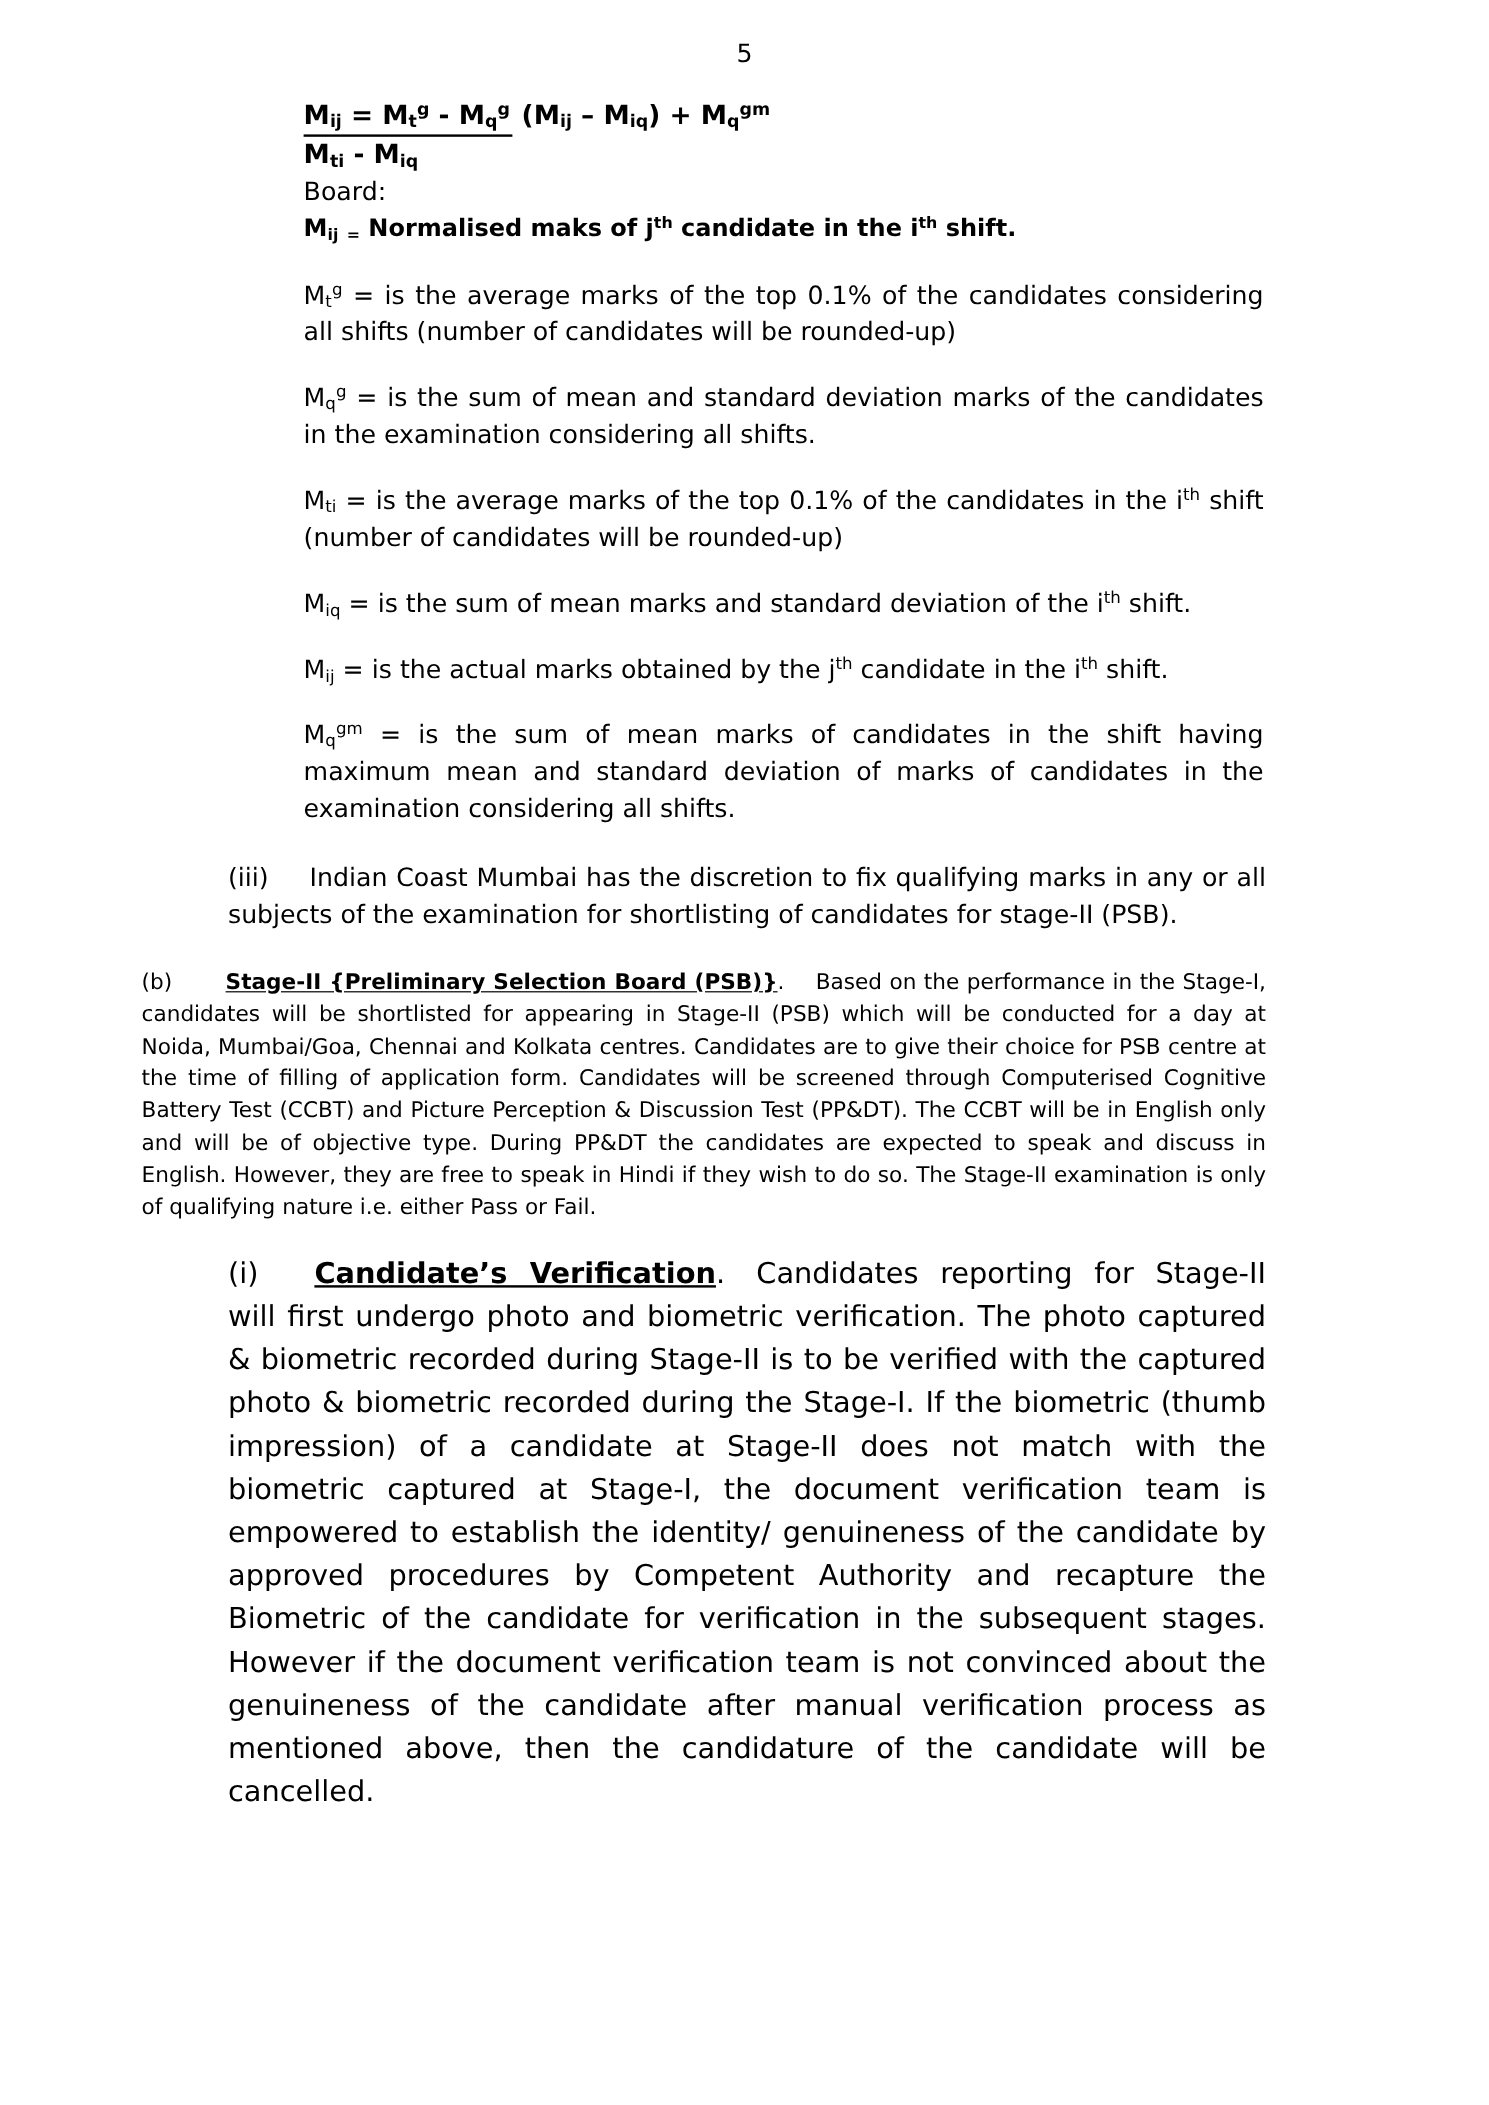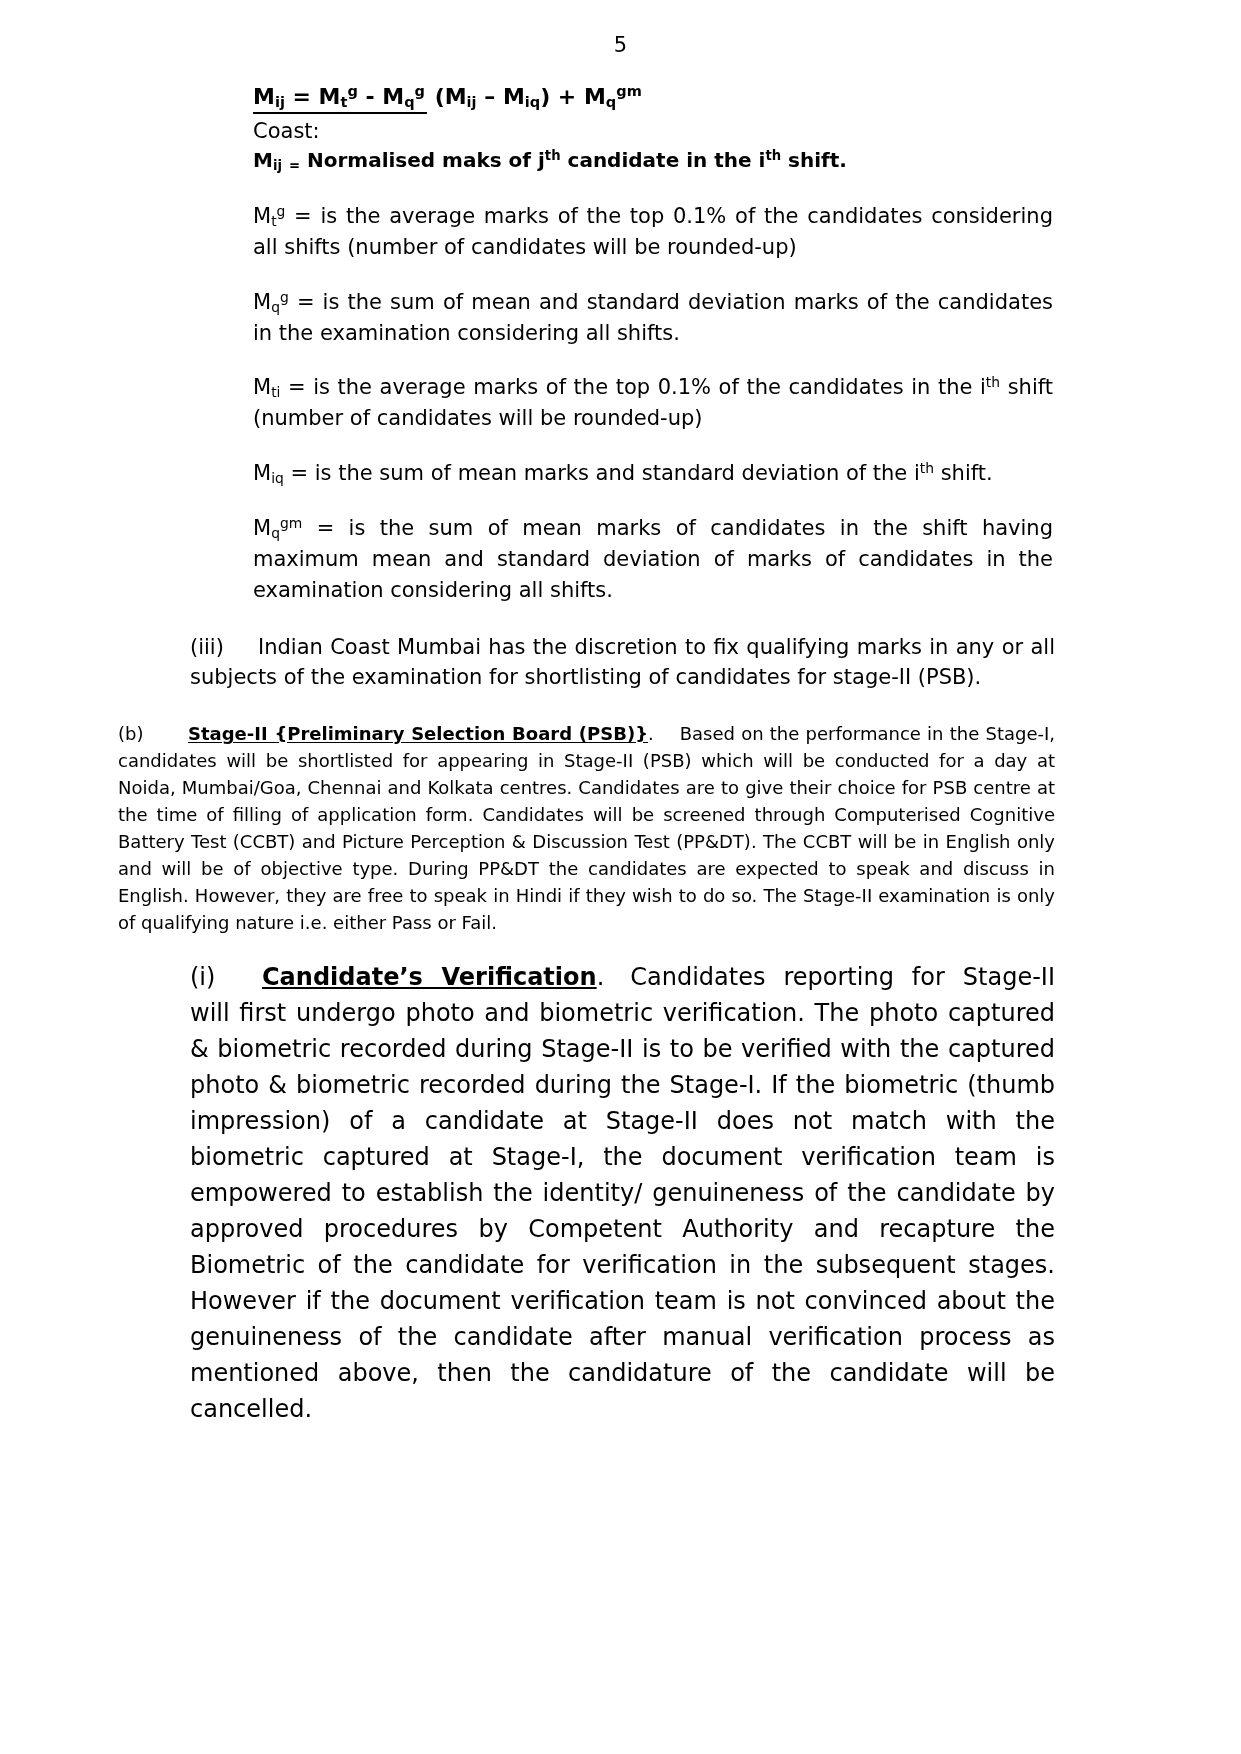--- a/index.html
+++ b/index.html
@@ -145,25 +145,26 @@
 
 <div class="page">
 
   <div class="page-number">5</div>
 
   <div class="formula-block">
     <div>
       <span class="formula-numer">M<sub>ij</sub>  = M<sub>t</sub><sup>g</sup> - M<sub>q</sub><sup>g</sup></span>
       <span class="formula-rest">(M<sub>ij</sub> – M<sub>iq</sub>) + M<sub>q</sub><sup>gm</sup></span>
     </div>
+    <span class="formula-denom">M<sub>ti</sub> - M<sub>iq</sub></span>
   </div>
 
   <div class="defs">
 
-    <p class="where-line">Coast:</p>
+    <p class="where-line">Board:</p>
 
     <p class="def-line">
       <span>M<sub>ij</sub> <sub>=</sub></span>
       <span>Normalised maks of j<sup>th</sup> candidate in the i<sup>th</sup> shift.</span>
     </p>
 
     <p class="def-para first-gap">
       <span>M<sub>t</sub><sup>g</sup></span>
       <span>= is the average marks of the top 0.1% of the candidates considering all shifts (number of candidates will be rounded-up)</span>
     </p>
@@ -176,20 +177,24 @@
     <p class="def-para">
       <span>M<sub>ti</sub></span>
       <span>= is the average marks of the top 0.1% of the candidates in the i<sup>th</sup> shift (number of candidates will be rounded-up)</span>
     </p>
 
     <p class="def-para">
       <span>M<sub>iq</sub></span>
       <span>= is the sum of mean marks and standard deviation of the i<sup>th</sup> shift.</span>
     </p>
 
+    <p class="def-para">
+      <span>M<sub>ij</sub></span>
+      <span>= is the actual marks obtained by the j<sup>th</sup> candidate in the i<sup>th</sup> shift.</span>
+    </p>
 
     <p class="def-para">
       <span>M<sub>q</sub><sup>gm</sup></span>
       <span>= is the sum of mean marks of candidates in the shift having maximum mean and standard deviation of marks of candidates in the examination considering all shifts.</span>
     </p>
 
   </div>
 
   <p class="clause">
     <span class="marker">(iii)</span><span>Indian Coast Mumbai has the discretion to fix qualifying marks in any or all subjects of the examination for shortlisting of candidates for stage-II (PSB).</span>

